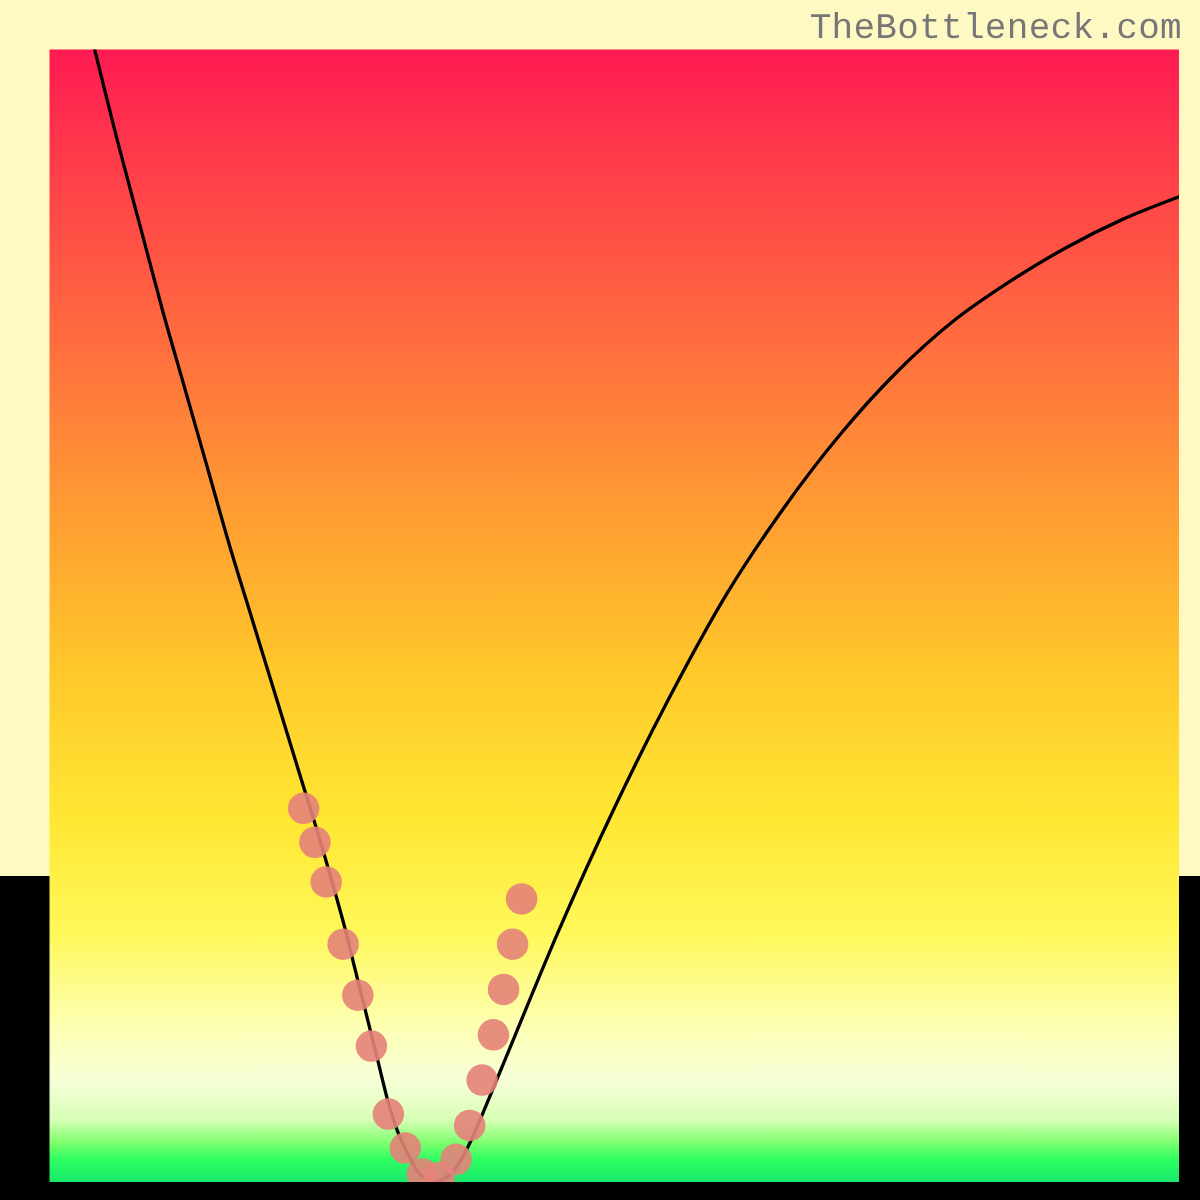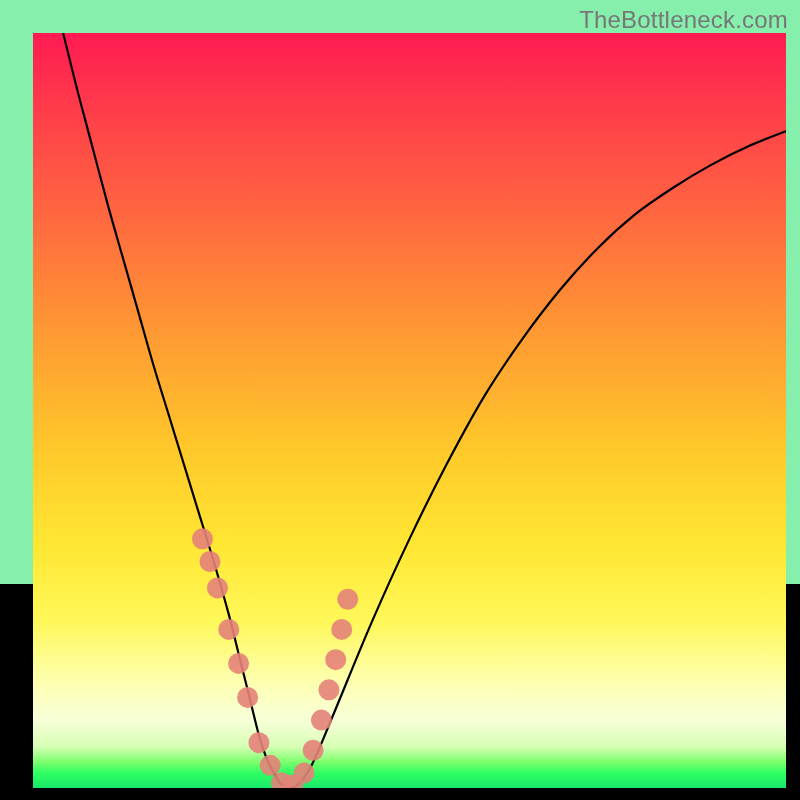--- a/index.html
+++ b/index.html
@@ -10,21 +10,22 @@
     background: #000;
     overflow: hidden;
     font-family: Arial, Helvetica, sans-serif;
   }
   .frame {
     position: absolute;
     left: 0;
     top: 0;
     width: 800px;
     height: 584px;
-    background: #86efac;
+    background: #fef9c3;
+    font-family: Liberation Mono, monospace;
   }
   .plot-area {
     position: absolute;
     left: 33px;
     top: 33px;
     width: 753px;
     height: 755px;
     
     background: linear-gradient(
       to bottom,

